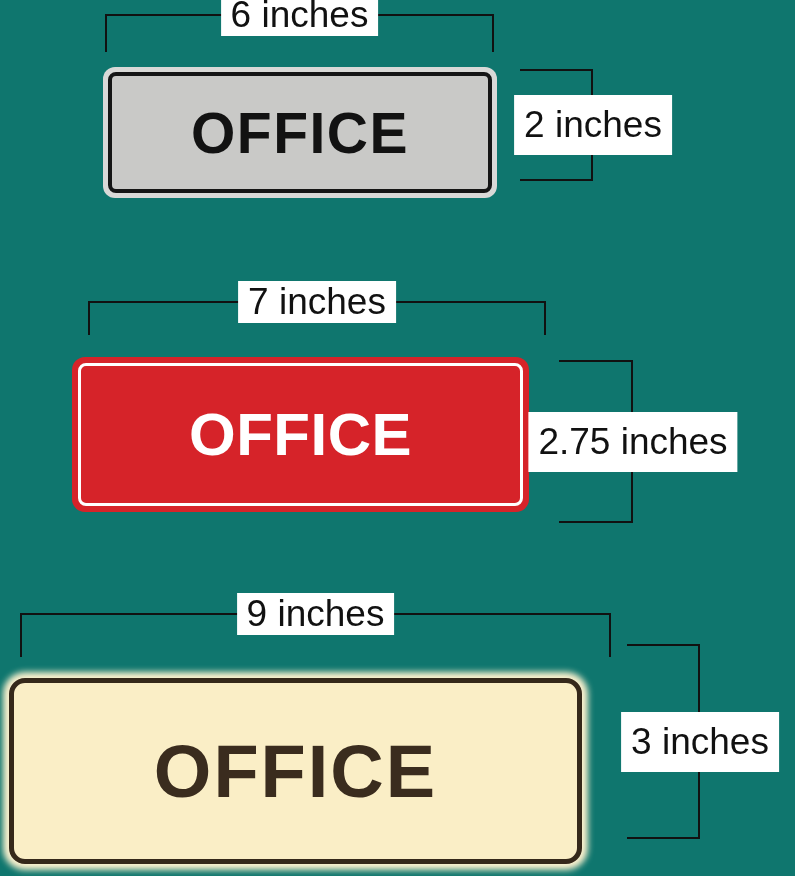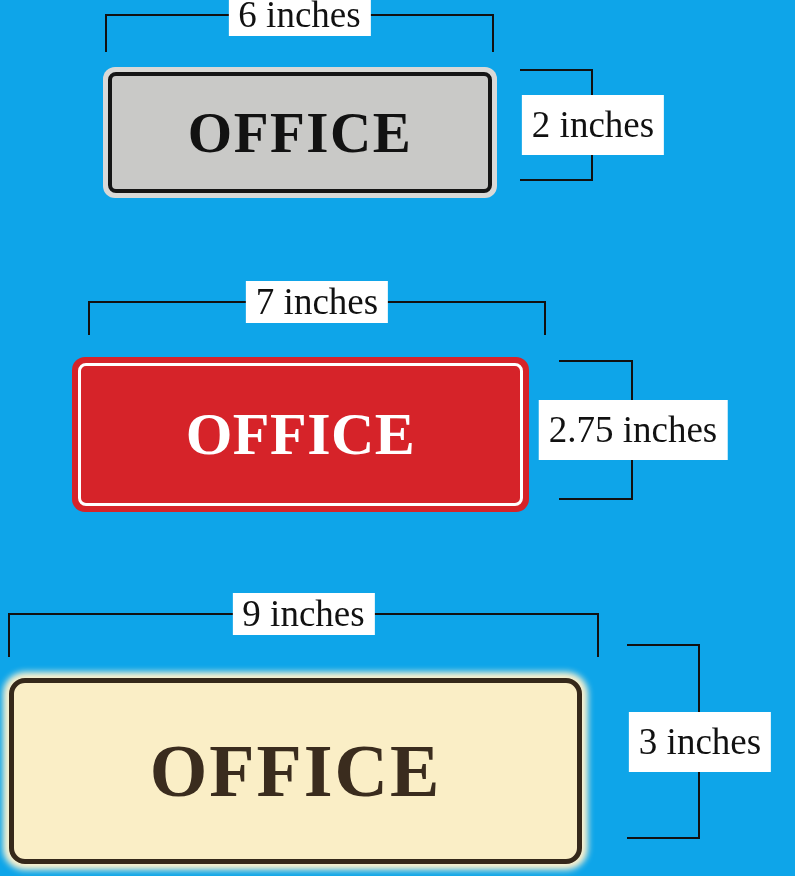--- a/index.html
+++ b/index.html
@@ -1,20 +1,20 @@
 <!DOCTYPE html>
 <html><head>
 <meta charset="utf-8">
 <style>
   html,body{margin:0;padding:0;background:#ffffff;}
   .page{
     position:relative;
     width:795px;height:876px;
-    background:#0ea5e9;
-    font-family:Liberation Serif, serif;
+    background:#0f766e;
+    font-family:Liberation Sans, sans-serif;
     overflow:hidden;
   }
 
   
   .wbracket{position:absolute;}
   .wbracket .hl{position:absolute;left:0;right:0;top:0;height:2px;background:#111;}
   .wbracket .tick{position:absolute;top:0;bottom:0;width:2px;background:#111;}
   .wbracket .tick.tl{left:0;}
   .wbracket .tick.tr{right:0;}
   .wlabel{
@@ -31,23 +31,23 @@
     position:absolute;left:100%;top:50%;transform:translate(-50%,-50%);
     background:#ffffff;padding:9px 10px;font-size:37px;line-height:42px;
     white-space:nowrap;color:#111;
   }
 
   
   .wb1{left:105px;top:14px;width:389px;height:38px;}
   .hb1{left:520px;top:69px;width:73px;height:112px;}
 
   .wb2{left:72px;top:301px;width:458px;height:34px;margin-left:16px;}
-  .hb2{left:559px;top:360px;width:74px;height:140px;}
+  .hb2{left:559px;top:360px;width:74px;height:163px;}
 
-  .wb3{left:8px;top:613px;width:591px;height:44px;text-align:center;}
+  .wb3{left:20px;top:613px;width:591px;height:44px;text-align:center;}
   .hb3{left:627px;top:644px;width:73px;height:195px;}
 
   
   .sign1{
     position:absolute;left:103px;top:67px;width:394px;height:131px;
     border-radius:12px;padding:5px;box-sizing:border-box;
   }
   .sign1-inner{
     width:100%;height:100%;box-sizing:border-box;
     border:4px solid #151515;border-radius:8px;

